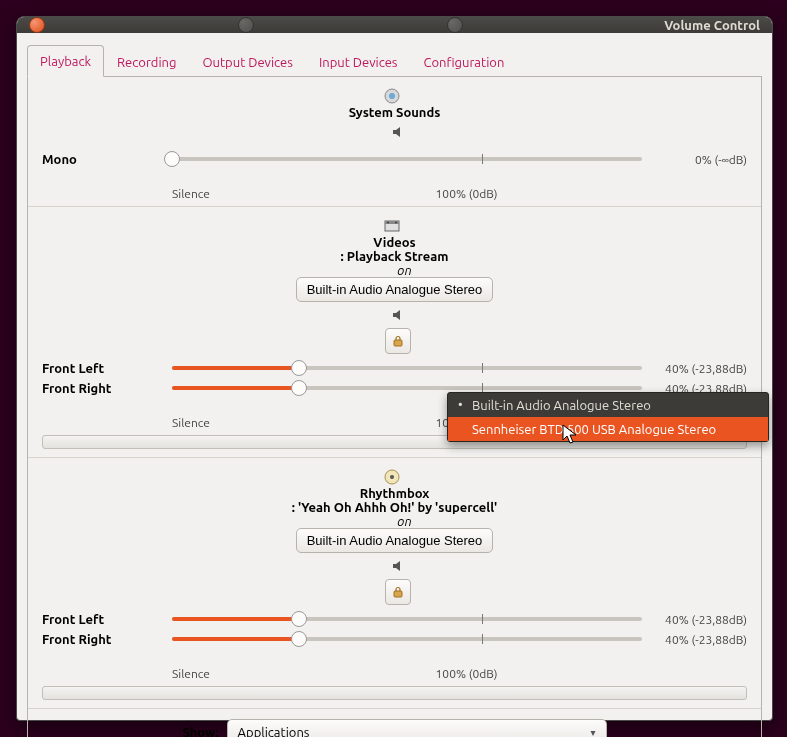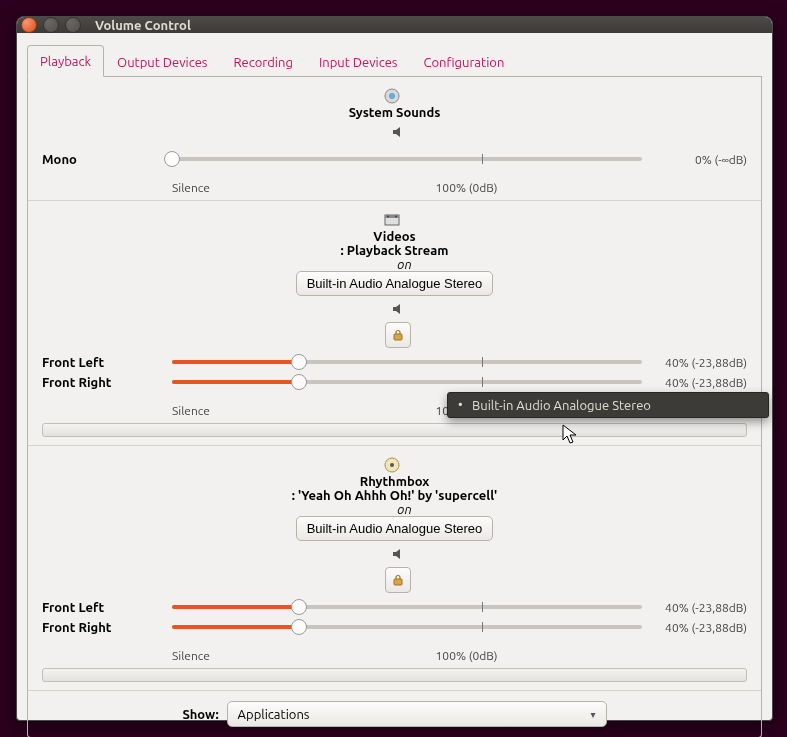--- a/index.html
+++ b/index.html
@@ -25,23 +25,24 @@
     box-shadow: 0 6px 18px rgba(0,0,0,0.5);
     display: flex;
     flex-direction: column;
   }
   .titlebar {
     height: 36px;
     background: linear-gradient(to bottom, #4b4a46, #3c3b37);
     border-radius: 7px 7px 0 0;
     display: flex;
     align-items: center;
-    padding: 0 4px;
+    padding: 0 12px;
     color: #dfdbd2;
     font-weight: bold;
+    justify-content: space-between;
   }
   .win-btn {
     width: 16px; height: 16px; border-radius: 50%;
     margin-right: 6px;
     display: inline-block;
   }
   .win-close { background: radial-gradient(circle at 30% 30%, #f79674, #de4c15); border:1px solid #913714;}
   .win-min, .win-max { background: radial-gradient(circle at 30% 30%, #6a6864, #4f4e4a); border:1px solid #333;}
   .win-title { margin-left: 8px; }
   .content {
@@ -164,21 +165,21 @@
     text-align: right;
     font-size: 12px;
     color: #444;
   }
   .scale-row {
     display: flex;
     font-size: 12px;
     color: #444;
     margin-left: 130px;
     margin-right: 105px;
-    margin-top: 14px;
+    margin-top: 20px;
   }
   .scale-silence { }
   .scale-100 { margin-left: 48%; }
   .vu-meter {
     height: 14px;
     margin: 6px 0 2px 0;
     background: linear-gradient(to bottom,#f4f3f1,#e4e2de);
     border: 1px solid #c2bfb8;
     border-radius: 3px;
   }
@@ -245,22 +246,22 @@
     <span class="win-btn win-close"></span>
     <span class="win-btn win-min"></span>
     <span class="win-btn win-max"></span>
     <span class="win-title">Volume Control</span>
   </div>
 
   <div class="content">
 
     <div class="tabs">
       <div class="tab active">Playback</div>
+      <div class="tab">Recording</div>
       <div class="tab">Output Devices</div>
-      <div class="tab">Recording</div>
       <div class="tab">Input Devices</div>
       <div class="tab">Configuration</div>
     </div>
 
     <div class="tab-panel">
       <div class="stream-list">
 
         <div class="stream">
           <div class="stream-header">
             <span class="app-icon">
@@ -408,19 +409,20 @@
           <span class="combo-arrow">▾</span>
         </div>
       </div>
     </div>
 
   </div>
 </div>
 
 <div class="popup">
   <div class="popup-item selected">Built-in Audio Analogue Stereo</div>
+  <div class="popup-item highlight">Sennheiser BTD 500 USB Analogue Stereo</div>
 </div>
 
 <div class="cursor">
   <svg width="16" height="22" viewBox="0 0 16 22">
       <path d="M1 1l0 15 4-4 3 7 3-1-3-7 6 0z" fill="white" stroke="black" stroke-width="1"></path>
     </svg>
 </div>
 
 </body></html>

